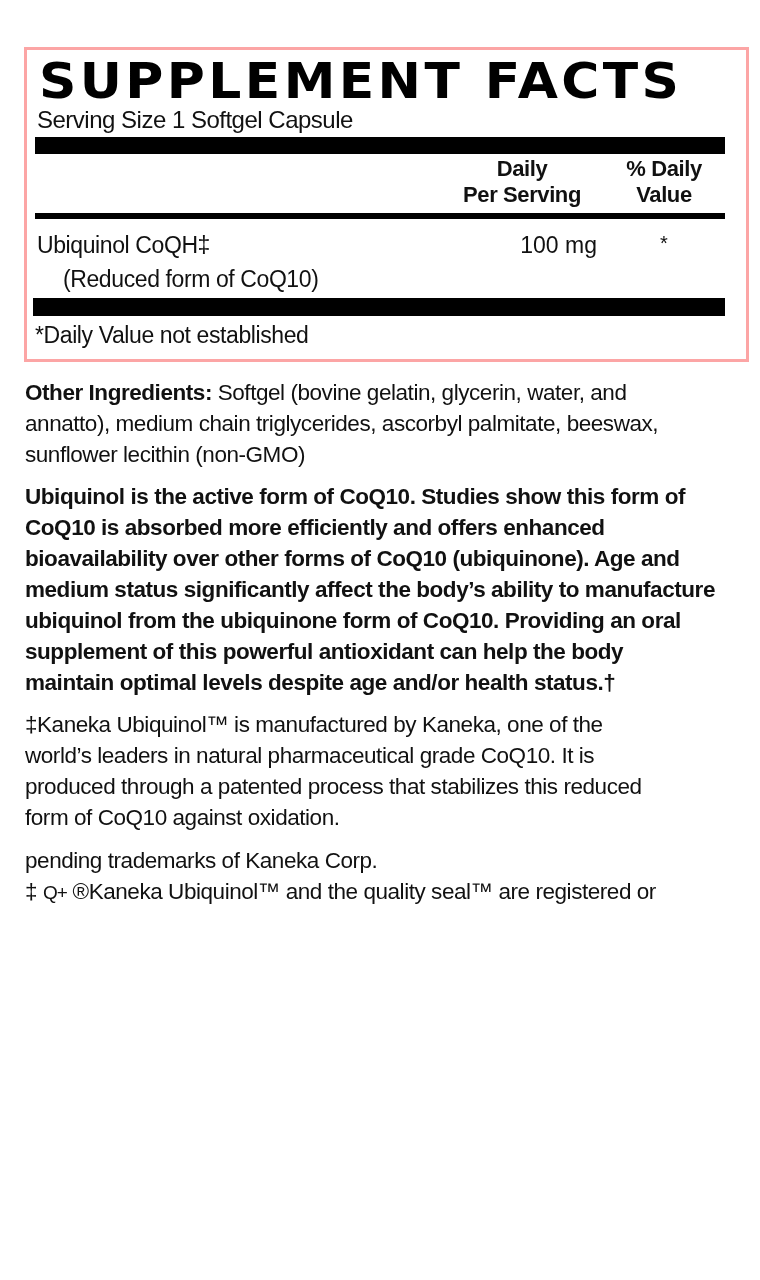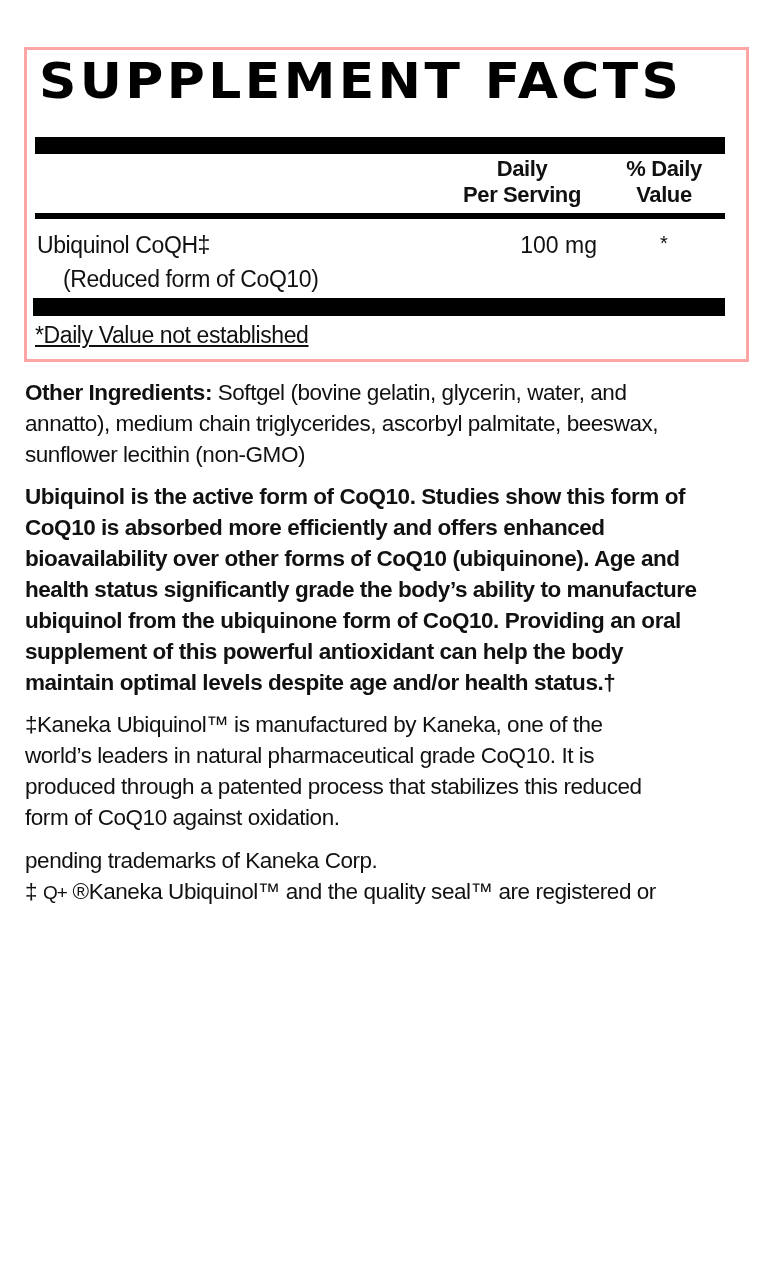--- a/index.html
+++ b/index.html
@@ -22,37 +22,38 @@
   .hdr-dv { left: 582px; top: 106px; width: 110px; }
   .row-name { position: absolute; left: 10px; top: 178px; font-size: 23px; line-height: 34px;
               letter-spacing: -0.4px; white-space: nowrap; }
   .row-sub { position: absolute; left: 30px; top: 212px; font-size: 23px; line-height: 34px;
              letter-spacing: -0.4px; white-space: nowrap; margin-left: 6px; }
   .row-amount { position: absolute; left: 420px; top: 178px; width: 150px; text-align: right;
                 font-size: 23px; line-height: 34px; }
   .row-dv { position: absolute; left: 582px; top: 178px; width: 110px; text-align: center;
             font-size: 20px; line-height: 30px; }
   .footnote { position: absolute; left: 8px; top: 268px; font-size: 23px; line-height: 34px;
-              letter-spacing: -0.4px; white-space: nowrap; text-decoration: underline; }
+              letter-spacing: -0.4px; white-space: nowrap; }
 
   .para { position: absolute; left: 25px; width: 712px; font-size: 22.5px; line-height: 31px;
           letter-spacing: -0.45px; }
   .para b { font-weight: bold; }
   .p-other { top: 377px; }
   .p-desc { top: 481px; font-weight: bold; }
   .p-kaneka { top: 709px; padding-left: 12px; text-indent: -12px; }
   .p-trademark { top: 845px; padding-left: 12px; text-indent: -12px; }
   .line { display: block; white-space: nowrap; }
   .seal-icon { font-size: 19px; letter-spacing: -1px; }
 </style>
 </head>
 <body>
 
 <div class="facts-box">
   <div class="title">SUPPLEMENT FACTS</div>
+  <div class="serving">Serving Size 1 Softgel Capsule</div>
   <div class="bar bar-thick-top"></div>
 
   <div class="hdr hdr-amount">
     <span class="line">Daily</span>
     <span class="line">Per Serving</span>
   </div>
   <div class="hdr hdr-dv">
     <span class="line">% Daily</span>
     <span class="line">Value</span>
   </div>
@@ -71,21 +72,21 @@
 <div class="para p-other">
   <span class="line"><b>Other Ingredients:</b><span> Softgel (bovine gelatin, glycerin, water, and</span></span>
   <span class="line">annatto), medium chain triglycerides, ascorbyl palmitate, beeswax,</span>
   <span class="line">sunflower lecithin (non-GMO)</span>
 </div>
 
 <div class="para p-desc">
   <span class="line">Ubiquinol is the active form of CoQ10. Studies show this form of</span>
   <span class="line">CoQ10 is absorbed more efficiently and offers enhanced</span>
   <span class="line">bioavailability over other forms of CoQ10 (ubiquinone). Age and</span>
-  <span class="line">health status significantly grade the body’s ability to manufacture</span>
+  <span class="line">medium status significantly affect the body’s ability to manufacture</span>
   <span class="line">ubiquinol from the ubiquinone form of CoQ10. Providing an oral</span>
   <span class="line">supplement of this powerful antioxidant can help the body</span>
   <span class="line">maintain optimal levels despite age and/or health status.†</span>
 </div>
 
 <div class="para p-kaneka">
   <span class="line">‡Kaneka Ubiquinol™ is manufactured by Kaneka, one of the</span>
   <span class="line">world’s leaders in natural pharmaceutical grade CoQ10. It is</span>
   <span class="line">produced through a patented process that stabilizes this reduced</span>
   <span class="line">form of CoQ10 against oxidation.</span>

